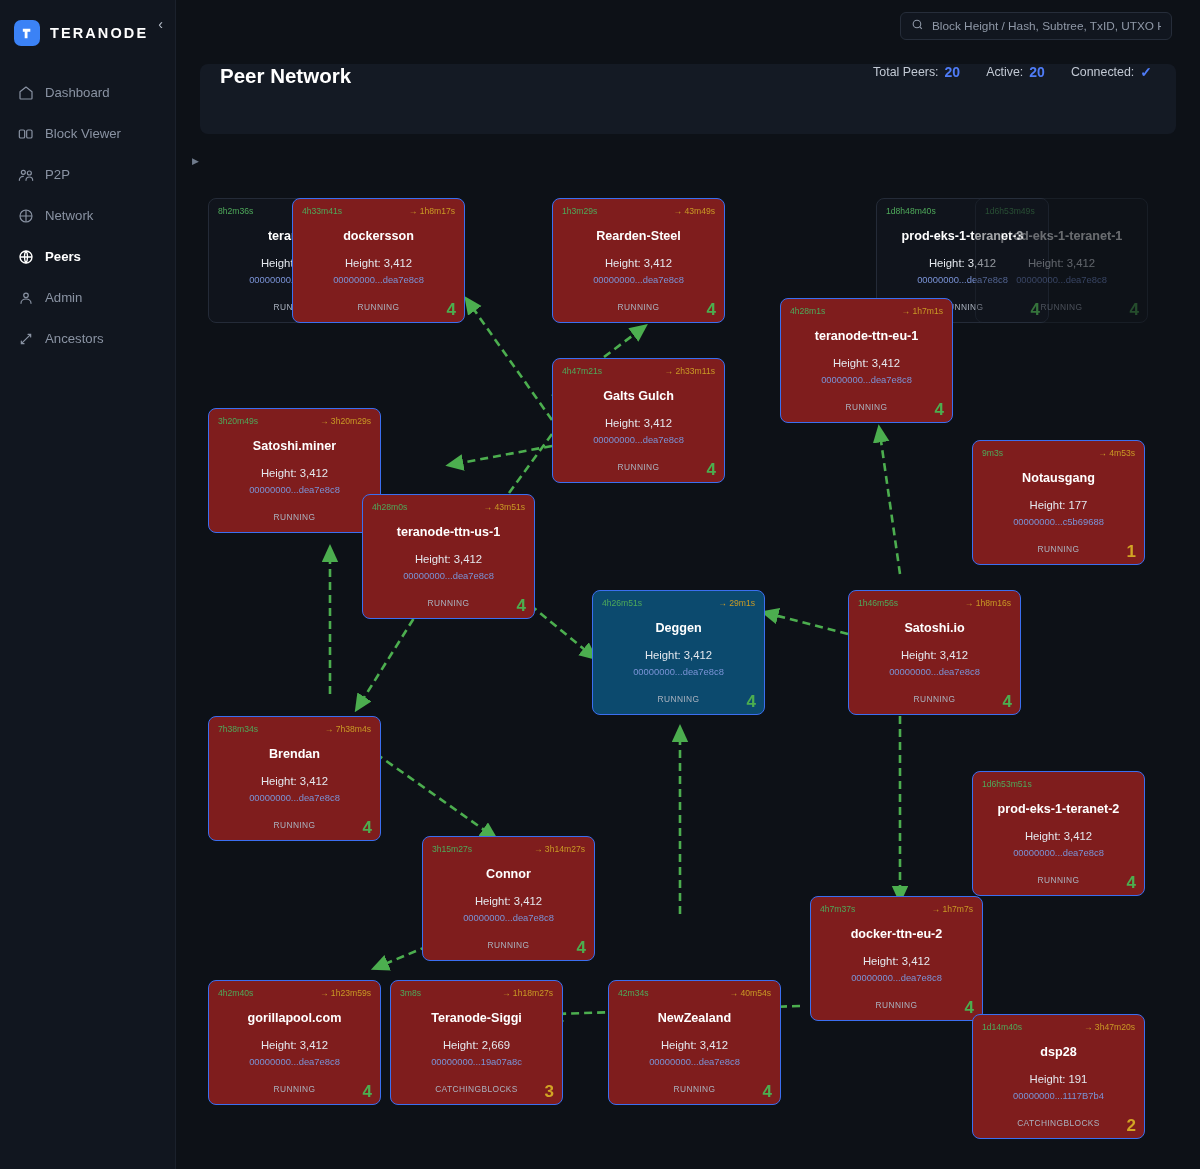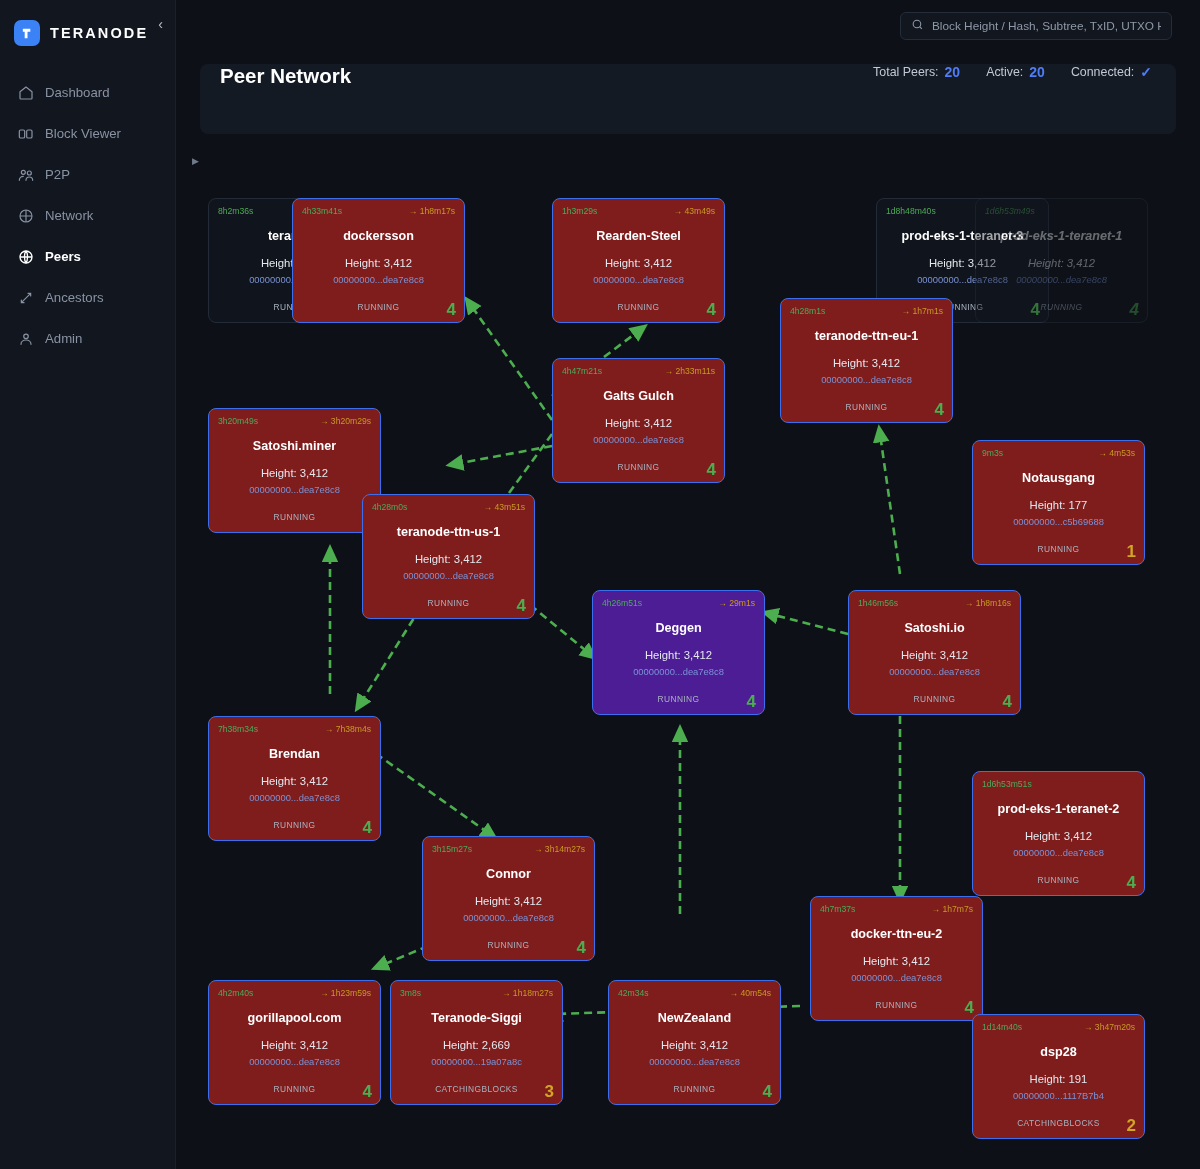--- a/index.html
+++ b/index.html
@@ -95,25 +95,25 @@
 
   .node {
     position: absolute;
     width: 173px; height: 125px;
     background: #7f1d1d;
     border: 1.4px solid #3b6ff0;
     border-radius: 8px;
     padding: 7px 9px 0 9px;
     text-align: center;
   }
-  .node.highlight { background: #4c1d95; }
+  .node.highlight { background: #0c4a6e; }
   .node.dim {
     background: #10141c; border-color: #242b38;
   }
-  .node.faded { opacity: 0.38; border-color: #2b3340; background:#10141c;font-style:italic; }
+  .node.faded { opacity: 0.38; border-color: #2b3340; background:#10141c; }
   .node .row-top {
     display: flex; justify-content: space-between; align-items: flex-start;
     font-size: 8.6px; height: 11px;
   }
   .node .age { color: #4ea95a; }
   .node .ping { color: #c99a25; }
   .node .nname {
     margin-top: 12px; color: #ffffff; font-size: 12.6px; font-weight: 700;
     white-space: nowrap;
   }
@@ -185,33 +185,33 @@
           <svg width="16" height="16" viewBox="0 0 24 24" fill="none" stroke="#ffffff" stroke-width="2">
               <circle cx="12" cy="12" r="9"></circle>
               <path d="M3 12h18M12 3c3 3.5 3 14 0 18M12 3c-3 3.5-3 14 0 18"></path>
             </svg>
         </span>
         <span>Peers</span>
       </div>
       <div class="nav-item">
         <span class="ico">
           <svg width="16" height="16" viewBox="0 0 24 24" fill="none" stroke="#8a93a3" stroke-width="1.8" stroke-linecap="round">
-              <path d="M5 19L19 5M15 5h4v4M9 19H5v-4"></path>
-            </svg>
-        </span>
-        <span>Ancestors</span>
-      </div>
-      <div class="nav-item">
-        <span class="ico">
-          <svg width="16" height="16" viewBox="0 0 24 24" fill="none" stroke="#8a93a3" stroke-width="1.8" stroke-linecap="round">
               <circle cx="12" cy="8" r="3.4"></circle>
               <path d="M4.5 20c0-4 3.4-6.5 7.5-6.5S19.5 16 19.5 20"></path>
             </svg>
         </span>
         <span>Admin</span>
+      </div>
+      <div class="nav-item">
+        <span class="ico">
+          <svg width="16" height="16" viewBox="0 0 24 24" fill="none" stroke="#8a93a3" stroke-width="1.8" stroke-linecap="round">
+              <path d="M5 19L19 5M15 5h4v4M9 19H5v-4"></path>
+            </svg>
+        </span>
+        <span>Ancestors</span>
       </div>
     </nav>
   </aside>
 
   <section class="main">
 
     <div class="topbar">
       <div class="search-box">
         <span>
           <svg width="13" height="13" viewBox="0 0 24 24" fill="none" stroke="#9099a8" stroke-width="2">

